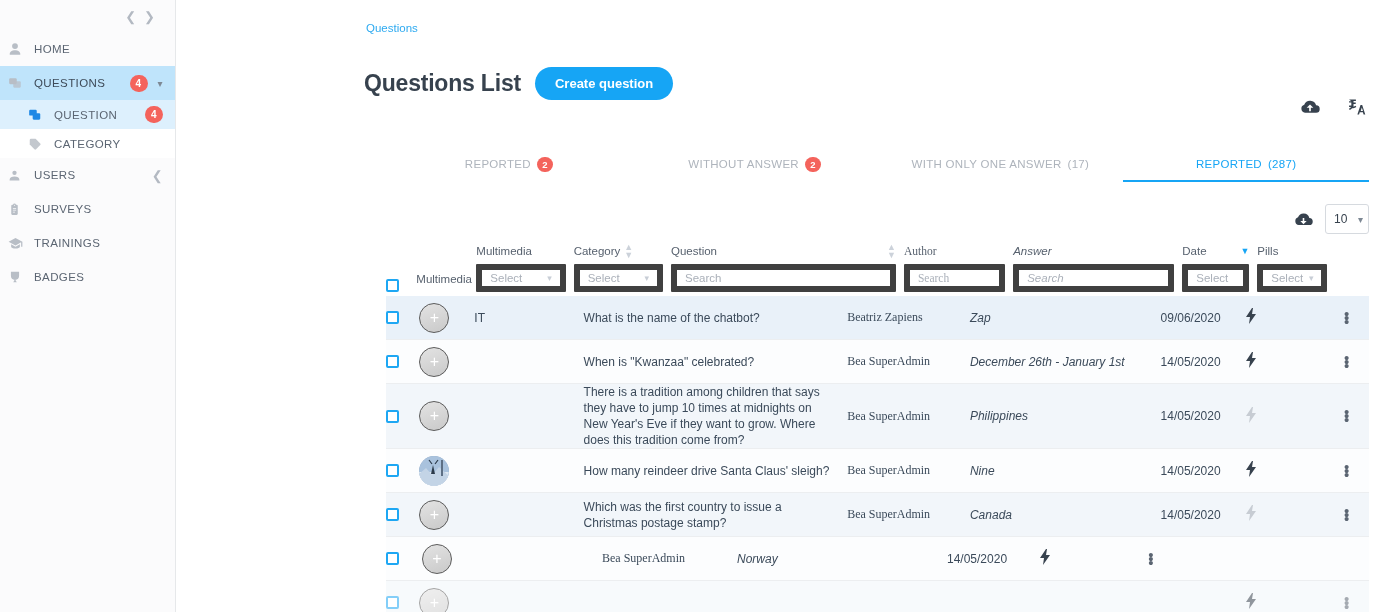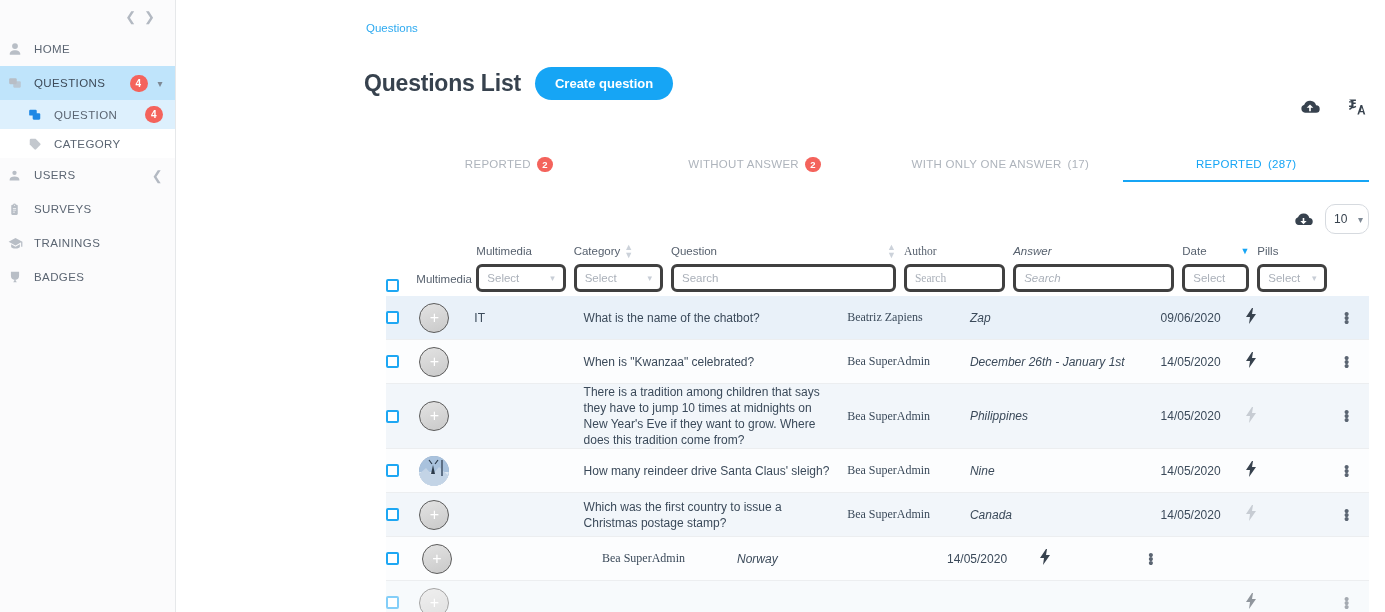--- a/index.html
+++ b/index.html
@@ -83,39 +83,39 @@
     border-bottom:2px solid transparent; height:34px;
   }
   .tab.active { color:#16a5f5; border-bottom:2px solid #16a5f5; font-weight:normal;}
   .tab .badge-red { background:#f4635c; height:15px; min-width:16px; font-size:9.5px; }
 
   
   .table-tools {
     position:absolute; right:16px; top:204px; display:flex; align-items:center; gap:12px;
   }
   .pagesel {
-    border:1px solid #d6dadf; border-radius:10px; height:30px; width:44px;
+    border:1px solid #d6dadf; border-radius:3px; height:30px; width:44px;
     display:flex; align-items:center; justify-content:space-between;
     padding:0 5px 0 8px; font-size:12px; color:#37424e; background:#fff; cursor:pointer;
   }
 
   
   .table-wrap {
     position:absolute; left:210px; right:16px; top:240px; bottom:0; overflow:hidden;
   }
   .thead { display:flex; align-items:flex-end; height:56px; padding-bottom:4px; }
   .hcell { padding-right:8px; }
   .hlabel {
     font-size:11.5px; color:#57616e; margin-bottom:6px; display:flex; align-items:center;
     gap:4px; height:15px;
   }
   .sort { color:#ccd2da; font-size:9px; line-height:8px; display:flex; flex-direction:column; }
   .sort-active { color:#16a5f5; font-size:9px; }
   .fld {
-    height:28px; border:3px solid #404040; border-radius:6px; background:#fff;
+    height:28px; border:6px solid #404040; border-radius:1px; background:#fff;
     display:flex; align-items:center; padding:0 8px; font-size:11.5px; color:#aab0b9;
     cursor:text;
   }
   .fld.sel { justify-content:space-between; cursor:pointer; }
   .fld .dd { color:#c8ced6; font-size:9px; }
 
   
   .c-check { width:36px; }
   .c-media { width:60px; }
   .c-cat   { width:120px; }

